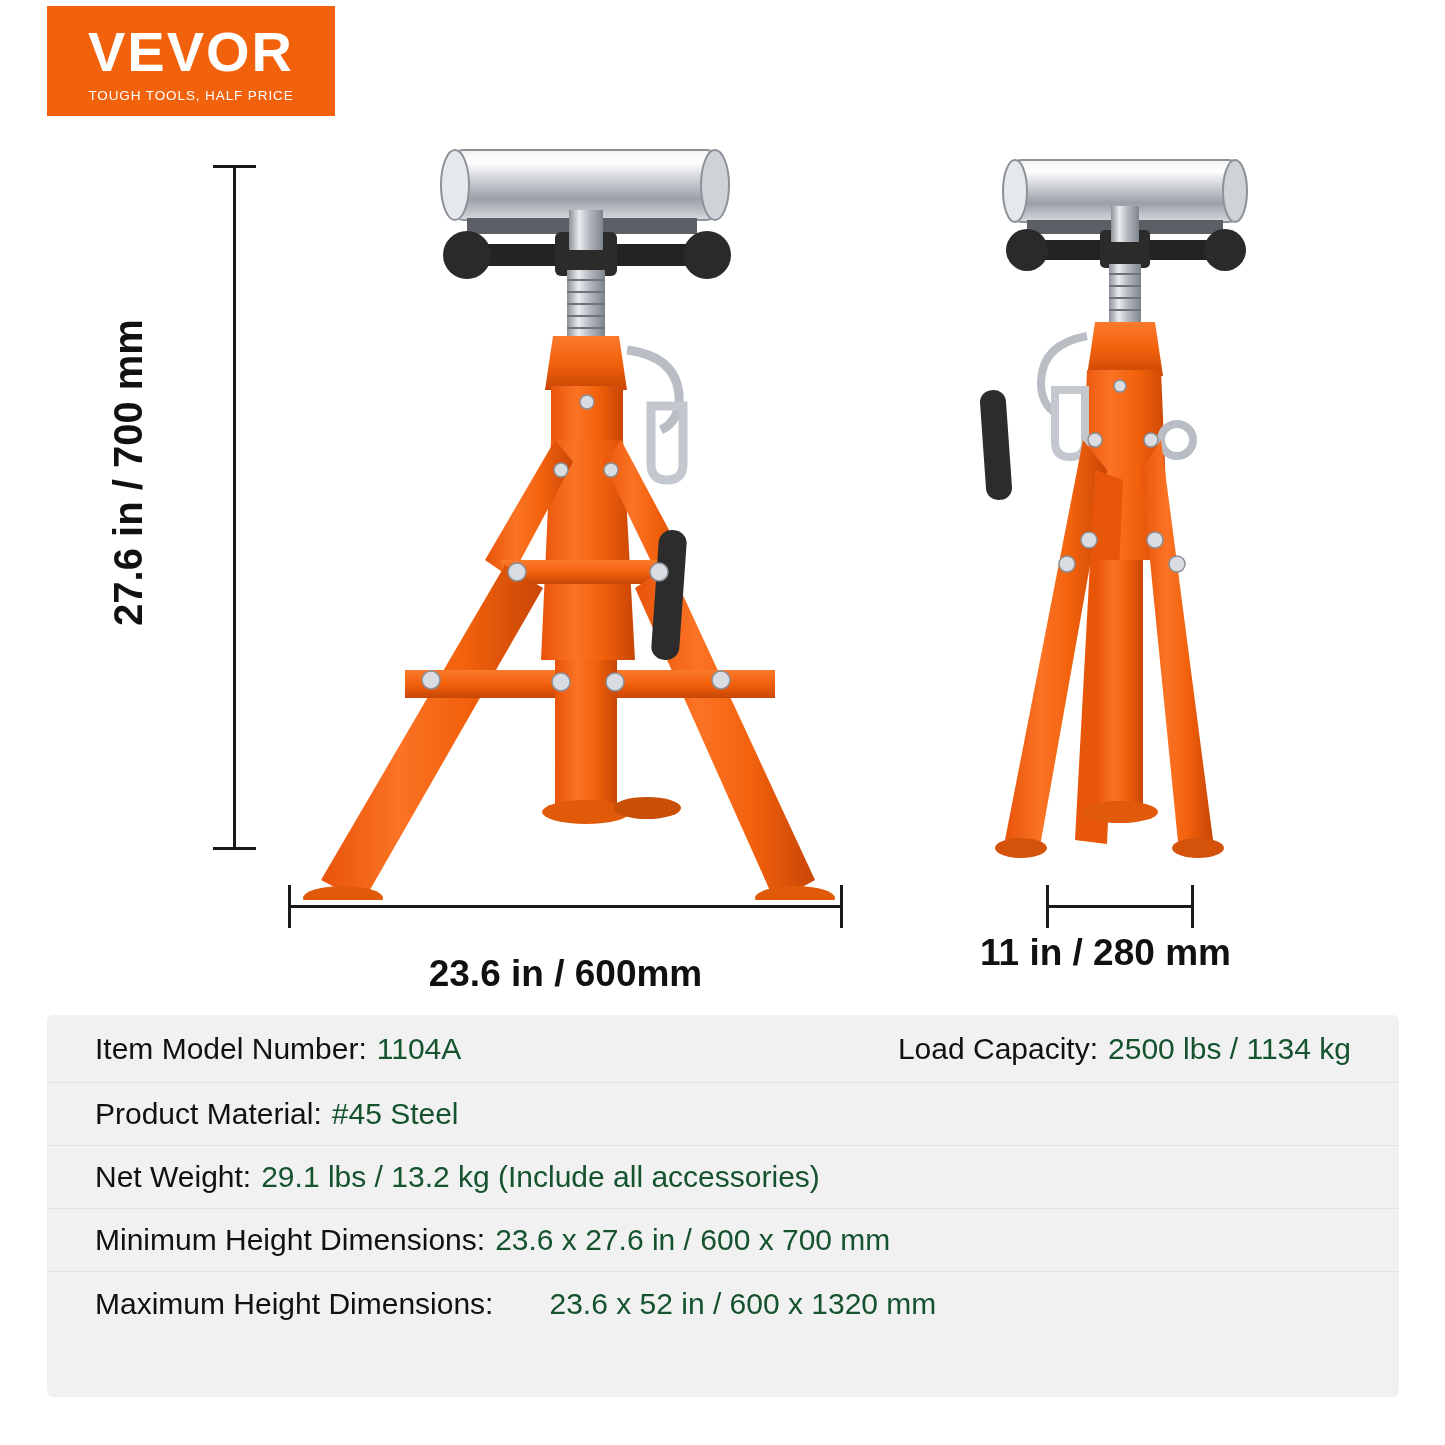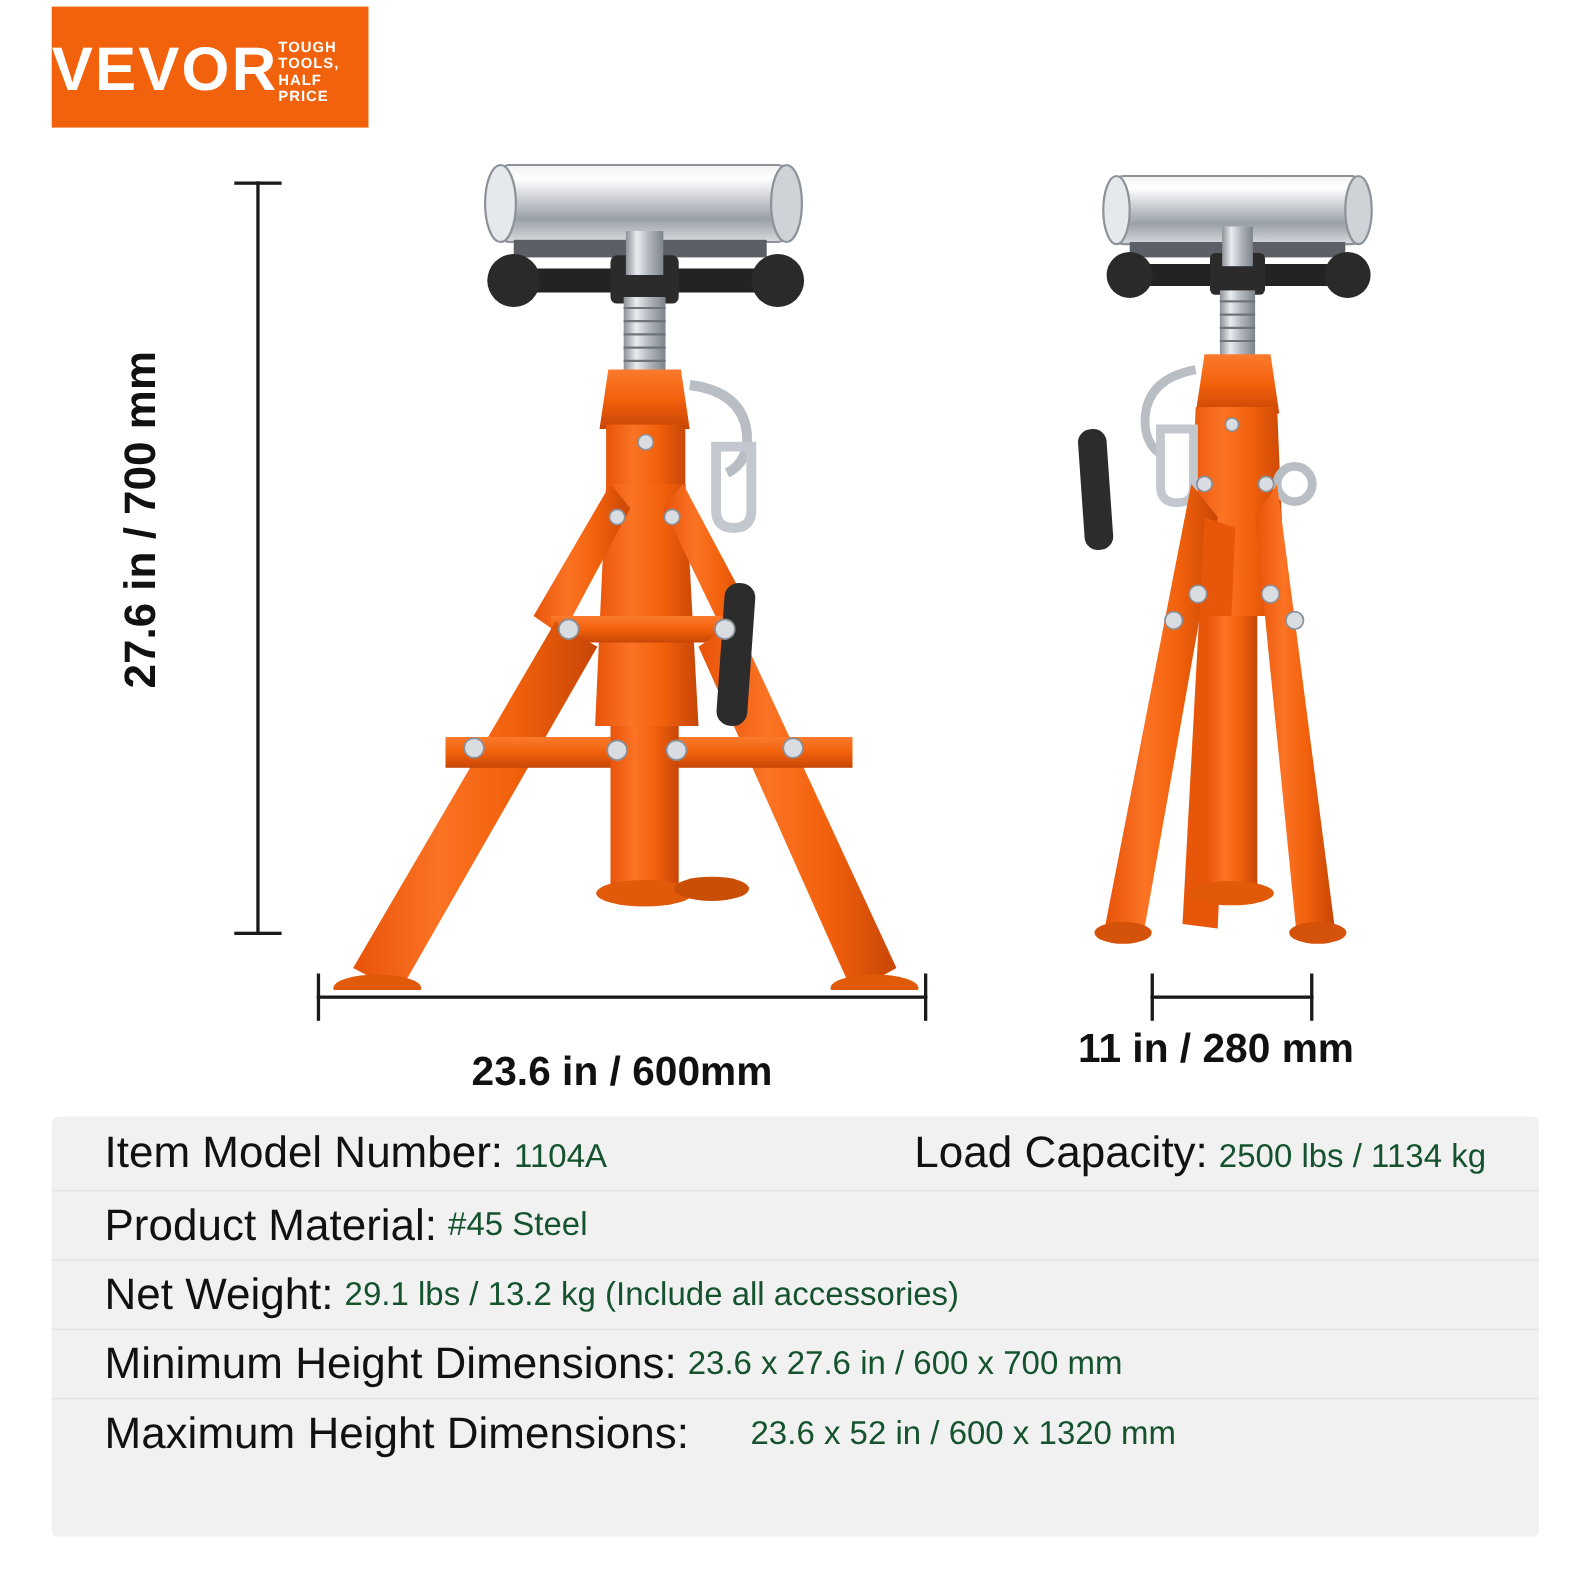--- a/index.html
+++ b/index.html
@@ -7,28 +7,28 @@
     width:1445px;height:1445px;
     background:#ffffff;
     font-family:"Liberation Sans", sans-serif;
     position:relative;
     overflow:hidden;
   }
   
   .logo-box{
     position:absolute;left:47px;top:6px;width:288px;height:110px;
     background:#f2610c;
-    display:flex;flex-direction:row;align-items:center;justify-content:center;
+    display:flex;flex-direction:column;align-items:center;justify-content:center;
   }
   .logo-word{
     color:#ffffff;font-size:56px;font-weight:bold;letter-spacing:2px;
     line-height:1;margin-top:4px;
   }
   .logo-tag{
-    color:#ffffff;font-size:13.5px;font-weight:bold;letter-spacing:0.9px;
+    color:#ffffff;font-size:13.5px;font-weight:normal;letter-spacing:0.9px;
     margin-top:8px;
   }
 
   
   .diagram{position:absolute;left:0;top:120px;width:1445px;height:870px;}
 
   
   .vdim-line{position:absolute;left:233px;top:45px;width:3px;height:685px;background:#1a1a1a;}
   .vdim-cap-top{position:absolute;left:213px;top:45px;width:43px;height:3px;background:#1a1a1a;}
   .vdim-cap-bot{position:absolute;left:213px;top:727px;width:43px;height:3px;background:#1a1a1a;}
@@ -59,21 +59,21 @@
     background:#f1f1f1;border-radius:6px;
     padding:0;box-sizing:border-box;
   }
   .spec-row{
     height:63px;display:flex;align-items:center;
     border-bottom:1px solid #e1e1e1;
     padding:0 48px;box-sizing:border-box;
   }
   .spec-row:last-child{border-bottom:none;gap:46px;}
   .spec-row.first{height:68px;}
-  .lbl{font-size:40px;color:#111;font-weight:normal;}
+  .lbl{font-size:30px;color:#111;font-weight:normal;}
   .val{font-size:30px;color:#14532d;font-weight:normal;margin-left:10px;text-align:right;}
   .spec-pair{display:flex;align-items:baseline;}
   .spec-pair.right{margin-left:auto;}
 
   
   svg{display:block;}
 </style>
 </head>
 <body>
 

